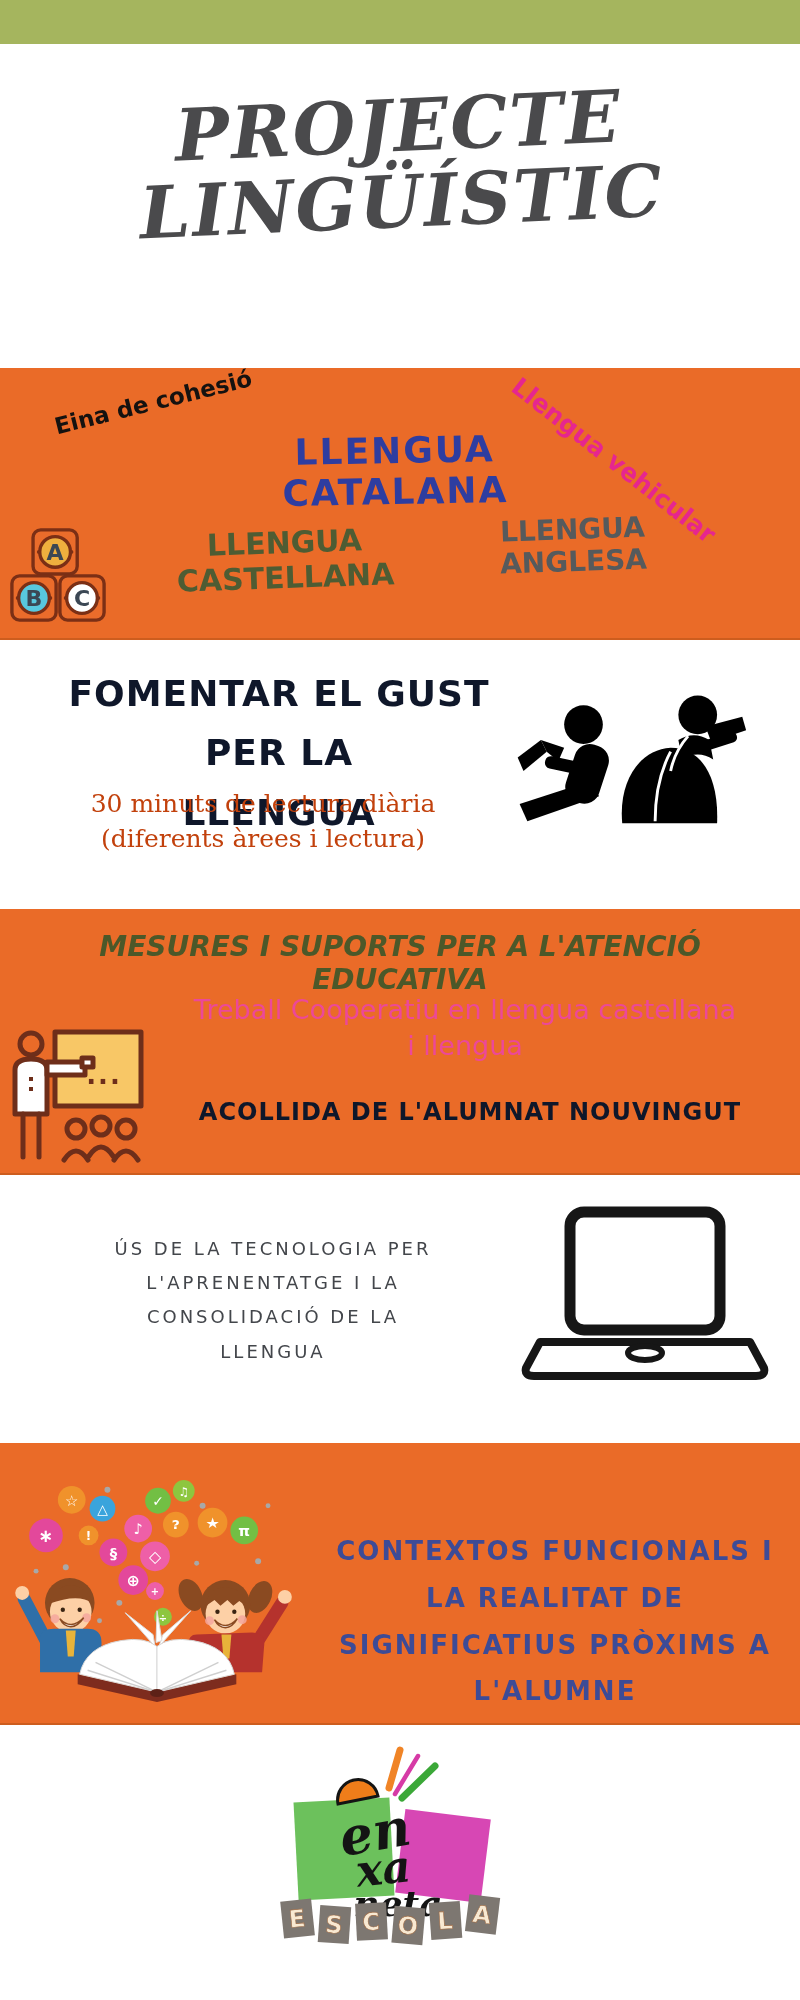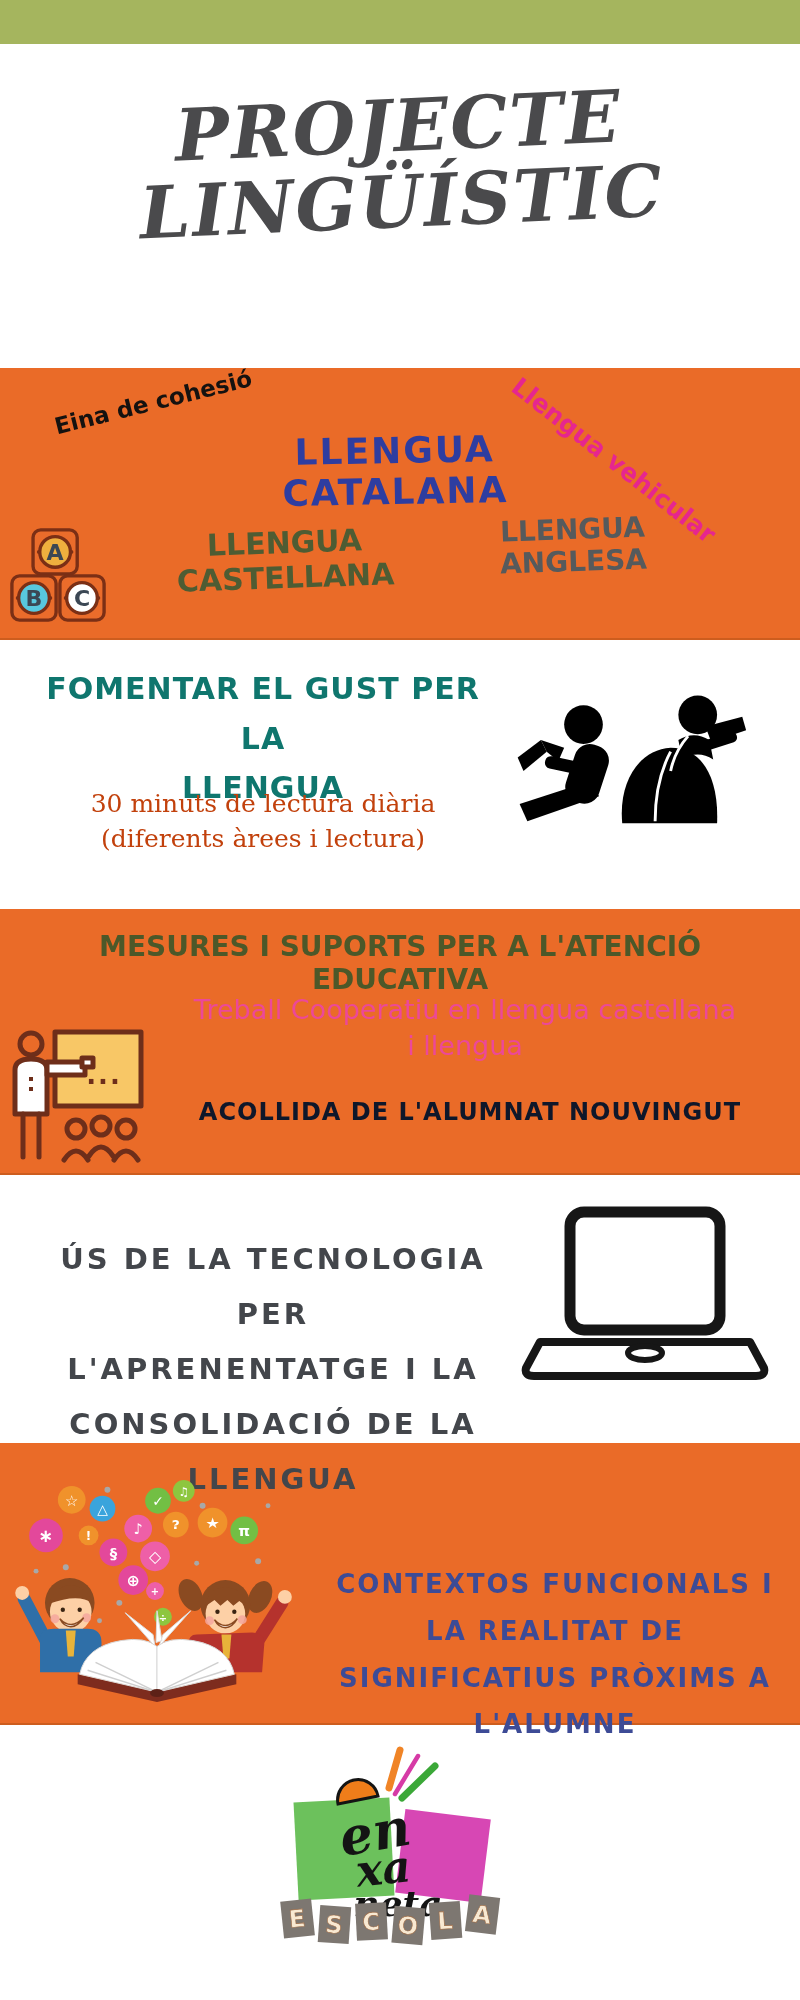--- a/index.html
+++ b/index.html
@@ -19,36 +19,36 @@
            transform:rotate(-14deg);transform-origin:left top;white-space:nowrap;}
   .catalana{left:180px;top:430px;width:430px;text-align:center;font-size:36px;
             font-weight:bold;letter-spacing:2px;color:#2e3da0;transform:rotate(-1deg);}
   .vehicular{left:524px;top:372px;font-size:25px;font-weight:bold;color:#e6268f;
              transform:rotate(38deg);transform-origin:left top;white-space:nowrap;}
   .castellana{left:160px;top:526px;width:250px;text-align:center;font-size:30px;
               font-weight:bold;line-height:1.15;color:#4e5c33;transform:rotate(-2deg);}
   .anglesa{left:478px;top:514px;width:190px;text-align:center;font-size:28px;
            font-weight:bold;line-height:1.15;color:#565a5c;transform:rotate(-2deg);}
   
-  .fomentar{left:28px;top:664px;width:470px;text-align:center;font-size:30px;
-            font-weight:bold;line-height:1.65;color:#0f766e;letter-spacing:1px;}
+  .fomentar{left:44px;top:664px;width:470px;text-align:center;font-size:36px;
+            font-weight:bold;line-height:1.65;color:#0f172a;letter-spacing:1px;}
   .minuts{left:28px;top:786px;width:470px;text-align:center;
           font-family:"DejaVu Serif",serif;font-size:25px;line-height:1.4;color:#c2410c;}
   
   .mesures{left:20px;top:930px;width:760px;text-align:center;font-size:28px;
-           font-weight:bold;color:#4c5829;}
+           font-weight:bold;font-style:italic;color:#4c5829;}
   .treball{left:140px;top:992px;width:650px;text-align:center;font-size:27px;
            line-height:1.35;color:#ec4899;}
   .acollida{left:160px;top:1098px;width:620px;text-align:center;font-size:24px;
             font-weight:bold;color:#0f172a;letter-spacing:1px;}
   
-  .tech{left:48px;top:1232px;width:450px;text-align:center;font-size:29px;
-        font-weight:bold;letter-spacing:3px;line-height:1.9;color:#43464b;}
-  
-  .contexts{left:330px;top:1561px;width:450px;text-align:center;font-size:26px;
+  .tech{left:48px;top:1232px;width:450px;text-align:center;font-size:18px;
+        font-weight:normal;letter-spacing:3px;line-height:1.9;color:#43464b;}
+  
+  .contexts{left:330px;top:1528px;width:450px;text-align:center;font-size:26px;
             font-weight:bold;letter-spacing:2px;line-height:1.8;color:#3d4b96;}
   .line{display:block;}
 </style>
 </head>
 <body>
 
 <div class="canvas">
 
   <div class="band green" style="top:0;height:44px;"></div>
   <div class="band orange" style="top:368px;height:270px;"></div>

